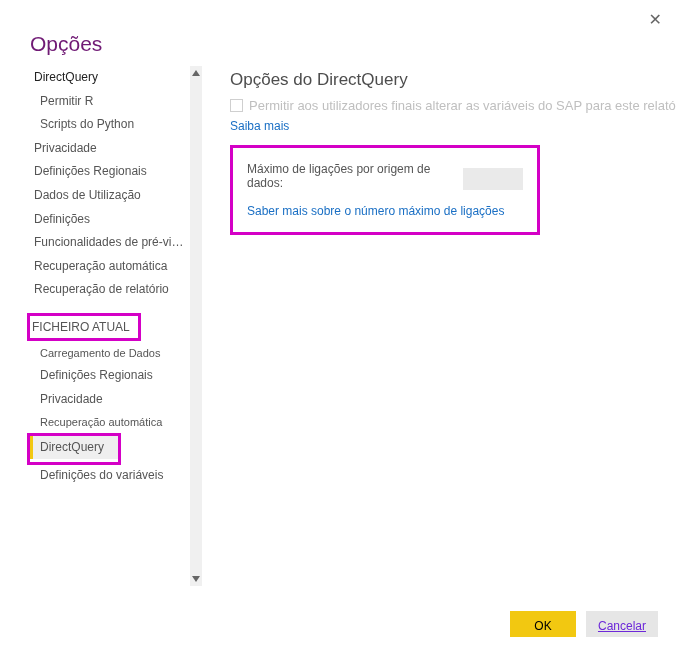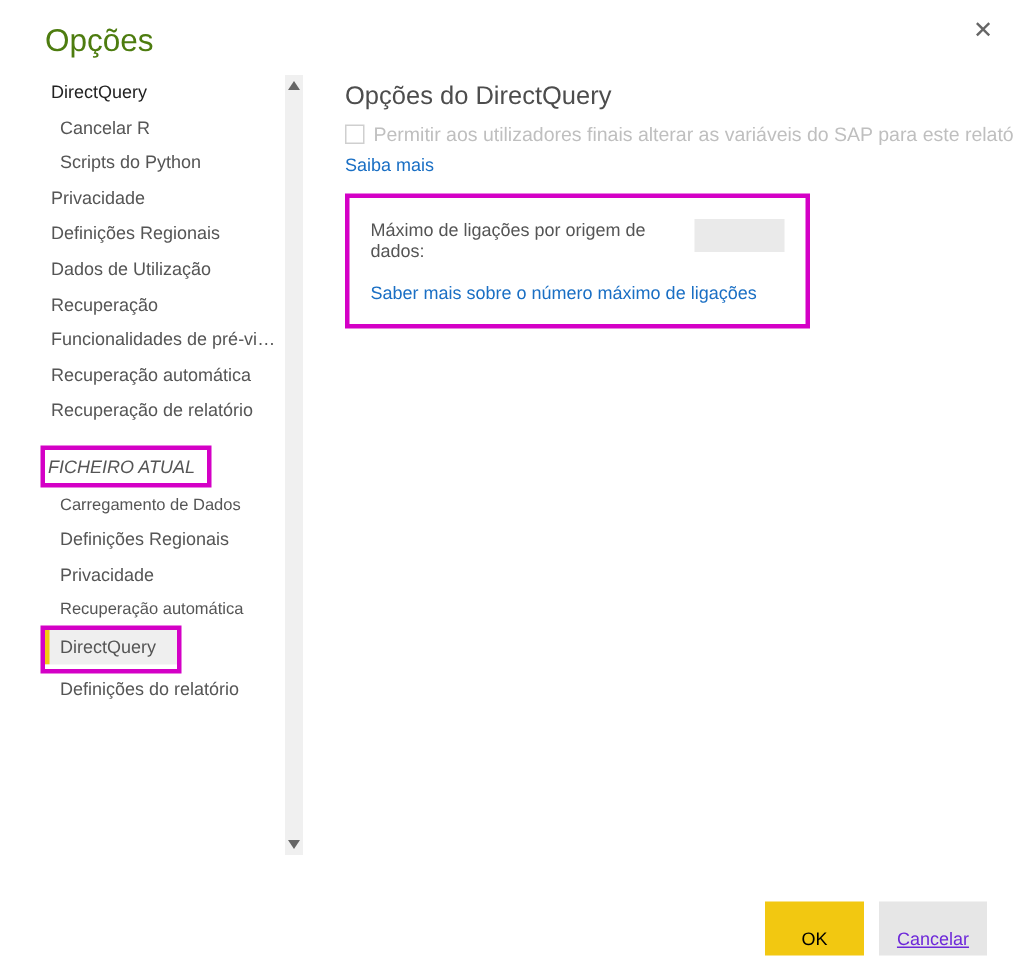--- a/index.html
+++ b/index.html
@@ -23,22 +23,22 @@
     position: absolute;
     top: 10px;
     right: 14px;
     font-size: 16px;
     color: #666;
     cursor: pointer;
     font-weight: 300;
   }
   .title {
     font-size: 21px;
-    color: #4d7c0f;
-    padding: 16px 0 10px 30px;
+    color: #701a75;
+    padding: 32px 0 10px 30px;
     font-weight: 400;
   }
   .body {
     display: flex;
     padding-left: 30px;
   }
   .sidebar {
     width: 160px;
     flex: none;
     position: relative;
@@ -74,21 +74,20 @@
     cursor: pointer;
     white-space: nowrap;
     overflow: hidden;
     text-overflow: ellipsis;
   }
   .sidebar .item.indent { padding-left: 10px; }
   .sidebar .subhead {
     padding: 8px 4px 4px 0;
     font-size: 12px;
     color: #555;
-    font-style: italic;
   }
   .highlighted {
     outline: 3px solid #d400c6;
   }
   .sel {
     background: #efefef;
     position: relative;
   }
   .sel::before {
     content: "";
@@ -128,21 +127,21 @@
     cursor: pointer;
   }
   .box-hl {
     border: 3px solid #d400c6;
     padding: 14px 14px 14px 14px;
     margin-top: 12px;
     width: 310px;
   }
   .box-hl .row1 {
     display:flex;
-    align-items:flex-start;
+    align-items:flex-end;
     gap:8px;
     font-size:12px;
     color:#555;
     margin-bottom:14px;
   }
   .box-hl input.num {
     width: 60px;
     height: 22px;
     border: none;
     background: #eaeaea;
@@ -154,65 +153,65 @@
     right: 18px;
     display: flex;
     gap: 10px;
   }
   .btn {
     min-width: 66px;
     height: 26px;
     font-size: 12px;
     border: none;
     cursor: pointer;
-    padding: 18px 12px;
+    padding: 8px 12px;
   }
   .btn-ok { background: #f2c811; color: #000; }
   .btn-cancel { background: #e6e6e6; color: #6d28d9; text-decoration: underline; }
 </style>
 </head>
 <body>
 
 <div class="dialog">
 
   <div class="close-x">✕</div>
 
   <div class="title">Opções</div>
 
   <div class="body">
 
     <div class="sidebar">
       <div class="item" style="font-weight:400;color:#222">DirectQuery</div>
-      <div class="item indent">Cancelar R</div>
+      <div class="item indent">Permitir R</div>
       <div class="item indent">Scripts do Python</div>
       <div class="item">Privacidade</div>
       <div class="item">Definições Regionais</div>
       <div class="item">Dados de Utilização</div>
-      <div class="item">Recuperação</div>
+      <div class="item">Definições</div>
       <div class="item">Funcionalidades de pré-visualização</div>
       <div class="item">Recuperação automática</div>
       <div class="item">Recuperação de relatório</div>
 
       <div style="height:6px"></div>
       <div class="subhead">
         <span class="hl-item highlighted" style="padding:4px 8px 4px 2px">FICHEIRO ATUAL</span>
       </div>
 
       <div class="item indent" style="font-size:11px">Carregamento de Dados</div>
       <div class="item indent">Definições Regionais</div>
       <div class="item indent">Privacidade</div>
       <div class="item indent" style="font-size:11px">Recuperação automática</div>
 
       <div style="margin:2px 0">
         <span class="hl-item highlighted" style="display:inline-block">
           <span class="item sel" style="display:inline-block;padding:4px 14px 4px 10px">DirectQuery</span>
         </span>
       </div>
 
-      <div class="item indent">Definições do relatório</div>
+      <div class="item indent">Definições do variáveis</div>
 
       <div class="sidebar-scroll">
         <div class="scroll-arrow">
           <svg width="8" height="6">
               <polygon points="4,0 8,6 0,6" fill="#666"></polygon>
             </svg>
         </div>
         <div class="scroll-track"></div>
         <div class="scroll-arrow">
           <svg width="8" height="6">

